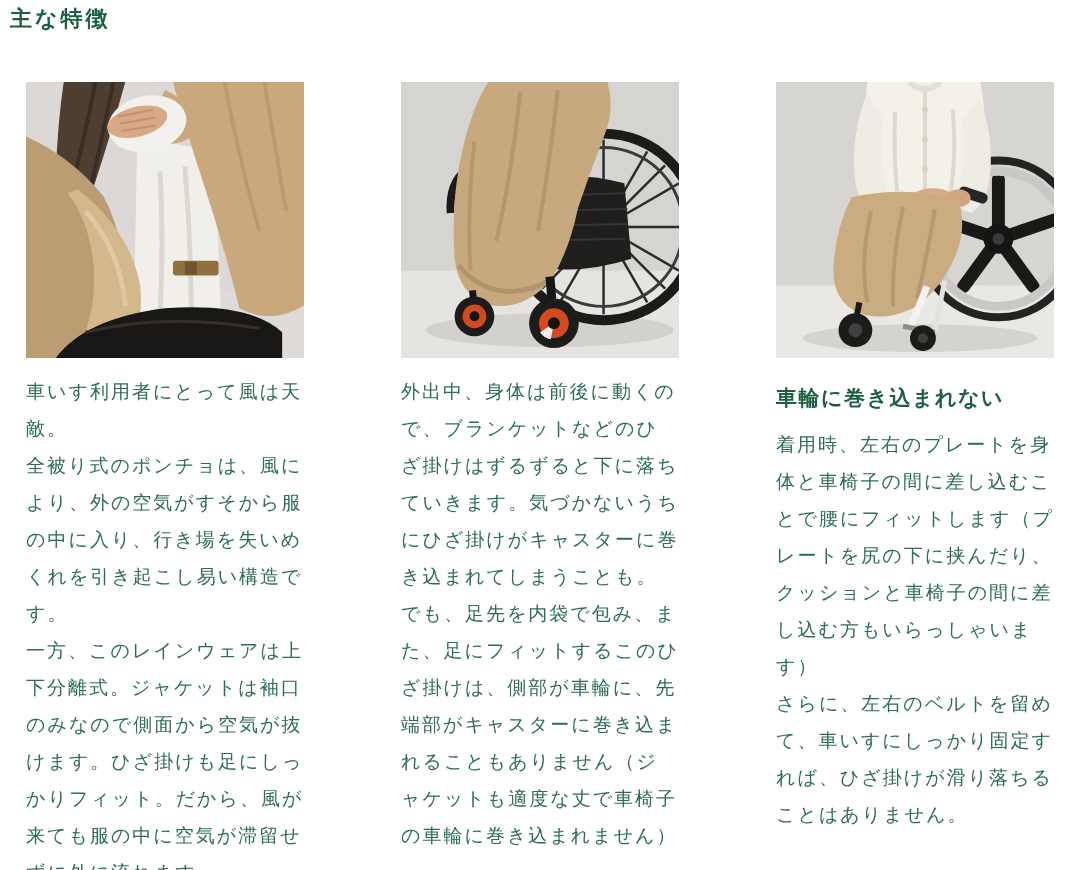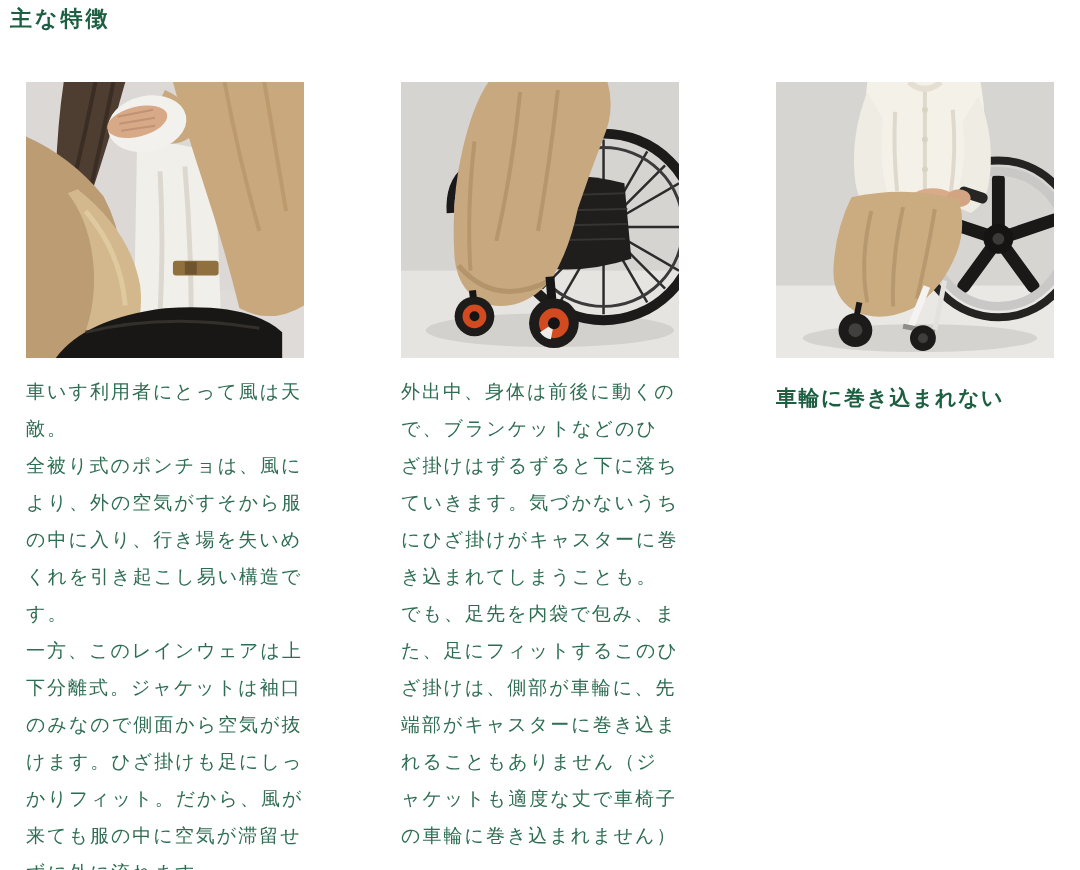--- a/index.html
+++ b/index.html
@@ -177,15 +177,17 @@
         <line x1="170" y1="200" x2="160" y2="250" stroke="#e4e2df" stroke-width="5"></line>
         <line x1="128" y1="246" x2="160" y2="252" stroke="#8f8d8a" stroke-width="5"></line>
         <line x1="84" y1="222" x2="80" y2="242" stroke="#1a1918" stroke-width="6"></line>
         <circle cx="80" cy="250" r="17" fill="#1c1b1a"></circle>
           <circle cx="80" cy="250" r="7" fill="#42403e"></circle>
         <circle cx="148" cy="258" r="13" fill="#1c1b1a"></circle>
           <circle cx="148" cy="258" r="5" fill="#403e3c"></circle>
       </svg>
     </div>
     <h2 class="feature-heading">車輪に巻き込まれない</h2>
+    <p class="feature-body">着用時、左右のプレートを身体と車椅子の間に差し込むことで腰にフィットします（プレートを尻の下に挟んだり、クッションと車椅子の間に差し込む方もいらっしゃいます）
+さらに、左右のベルトを留めて、車いすにしっかり固定すれば、ひざ掛けが滑り落ちることはありません。</p>
   </article>
 
 </section>
 
 </body></html>

